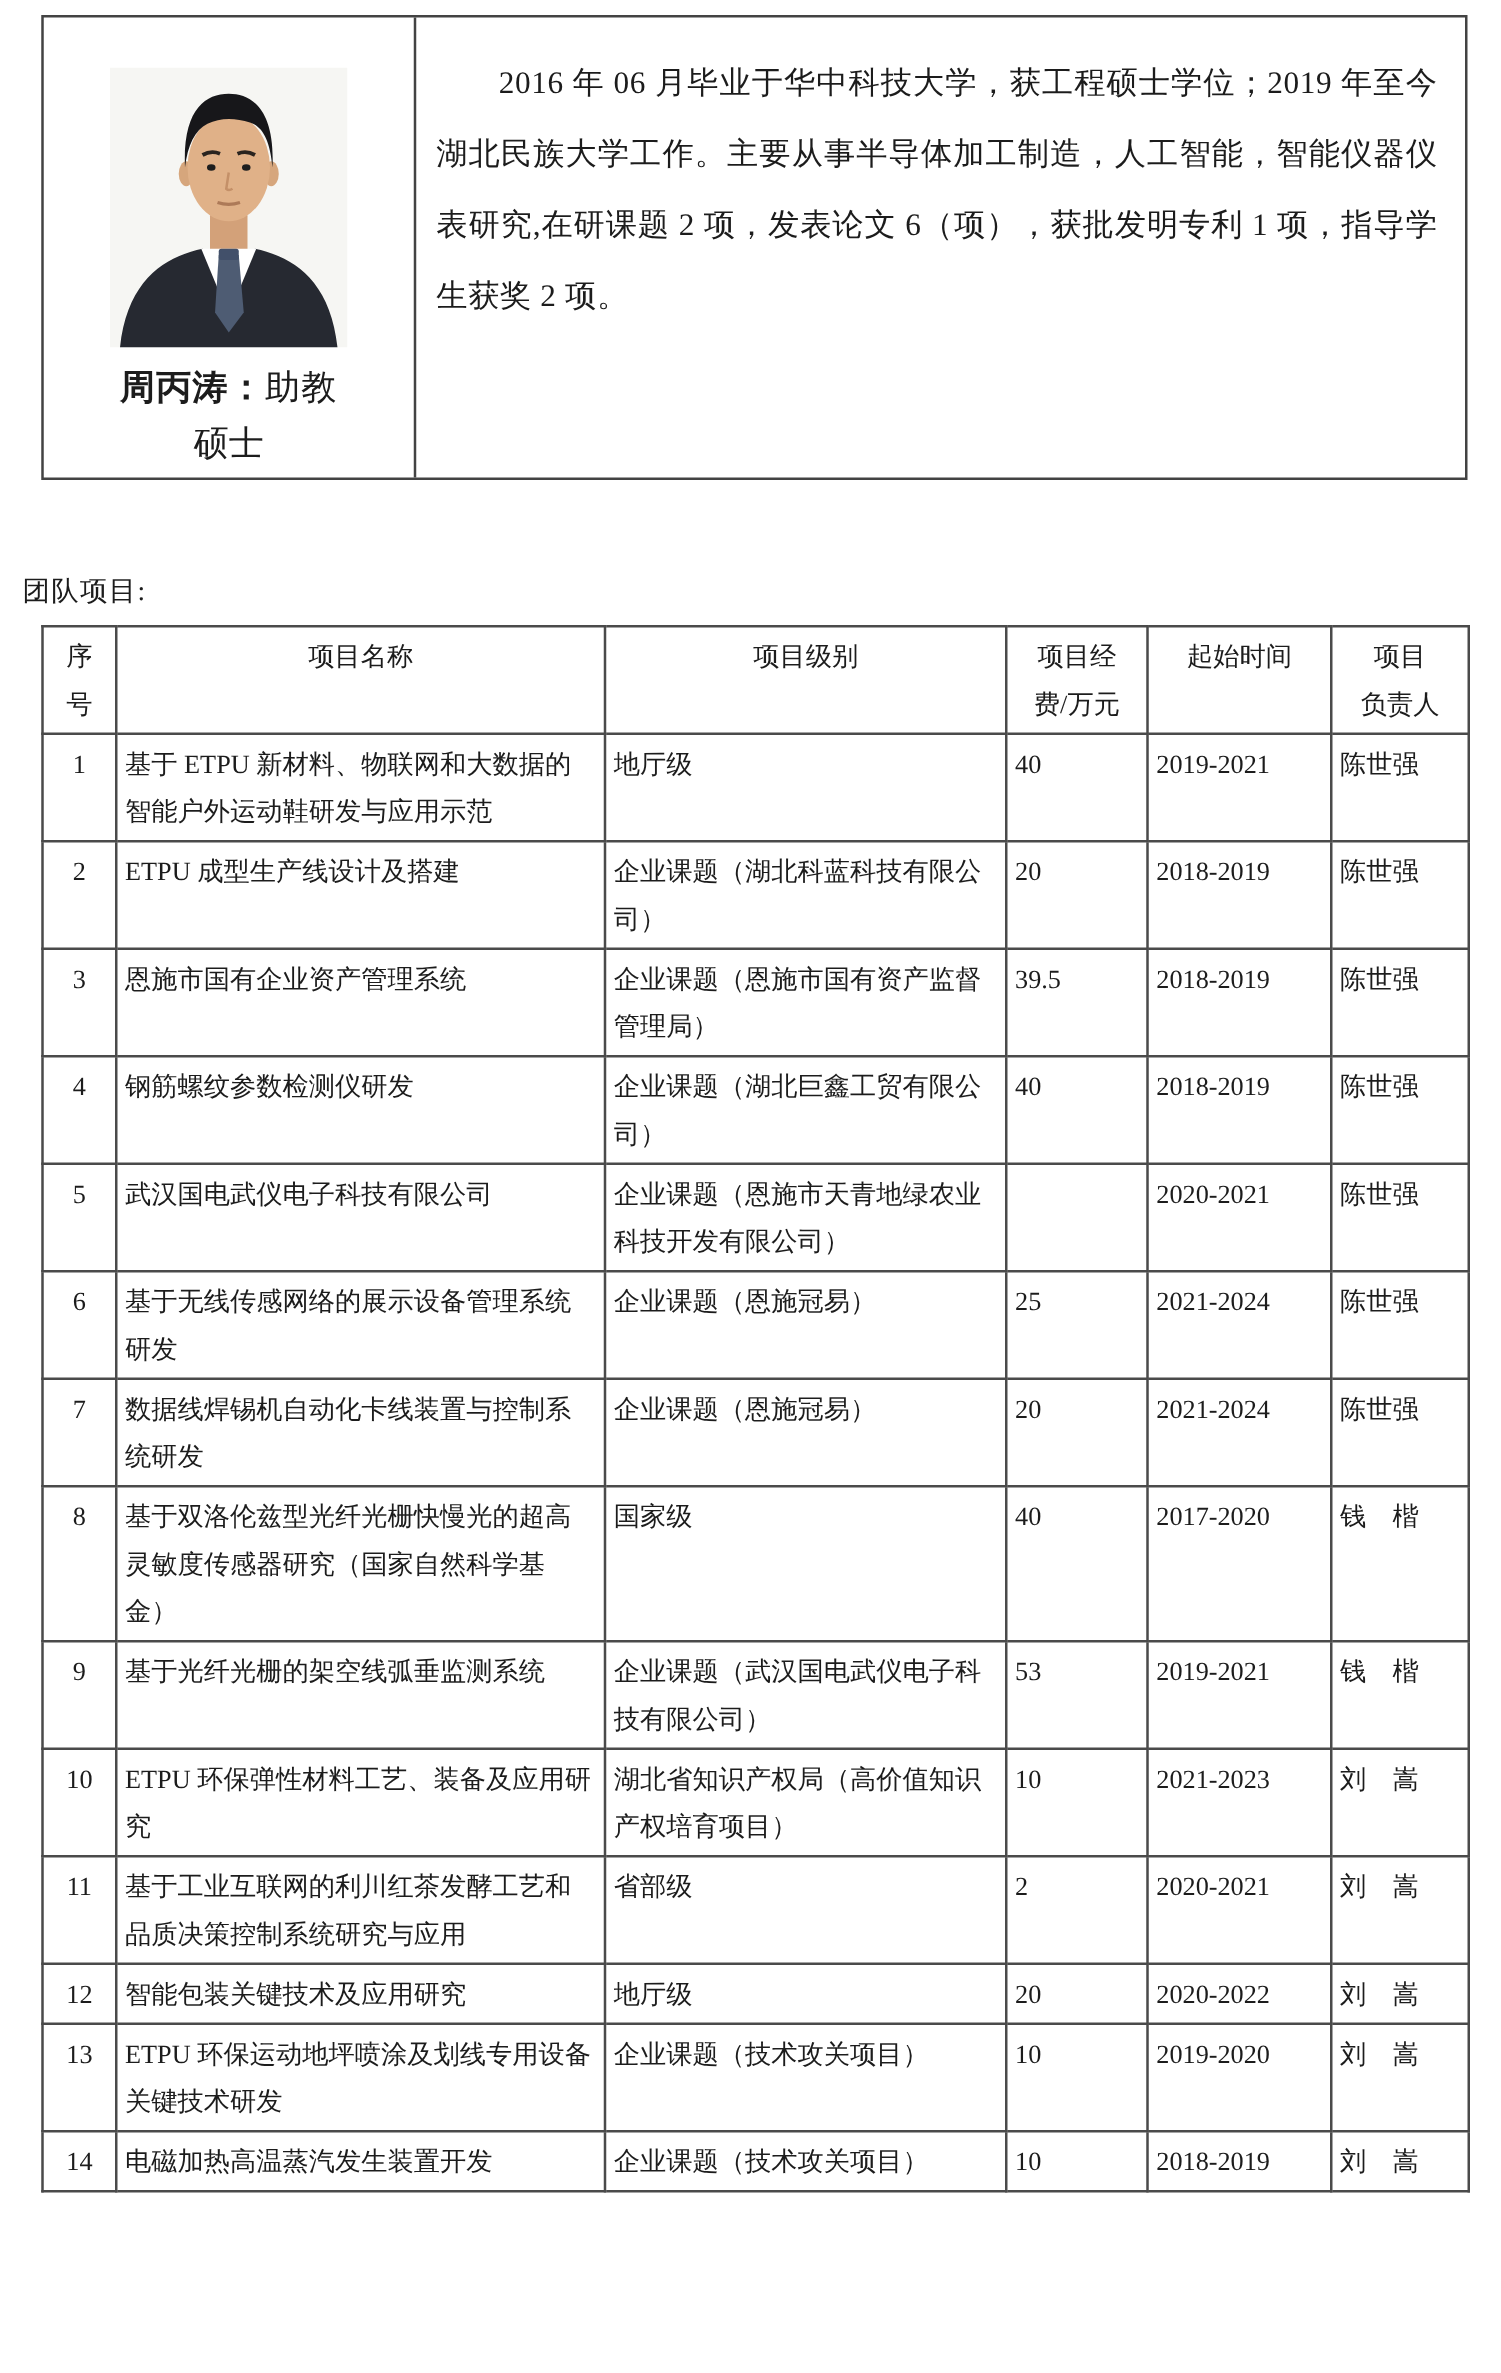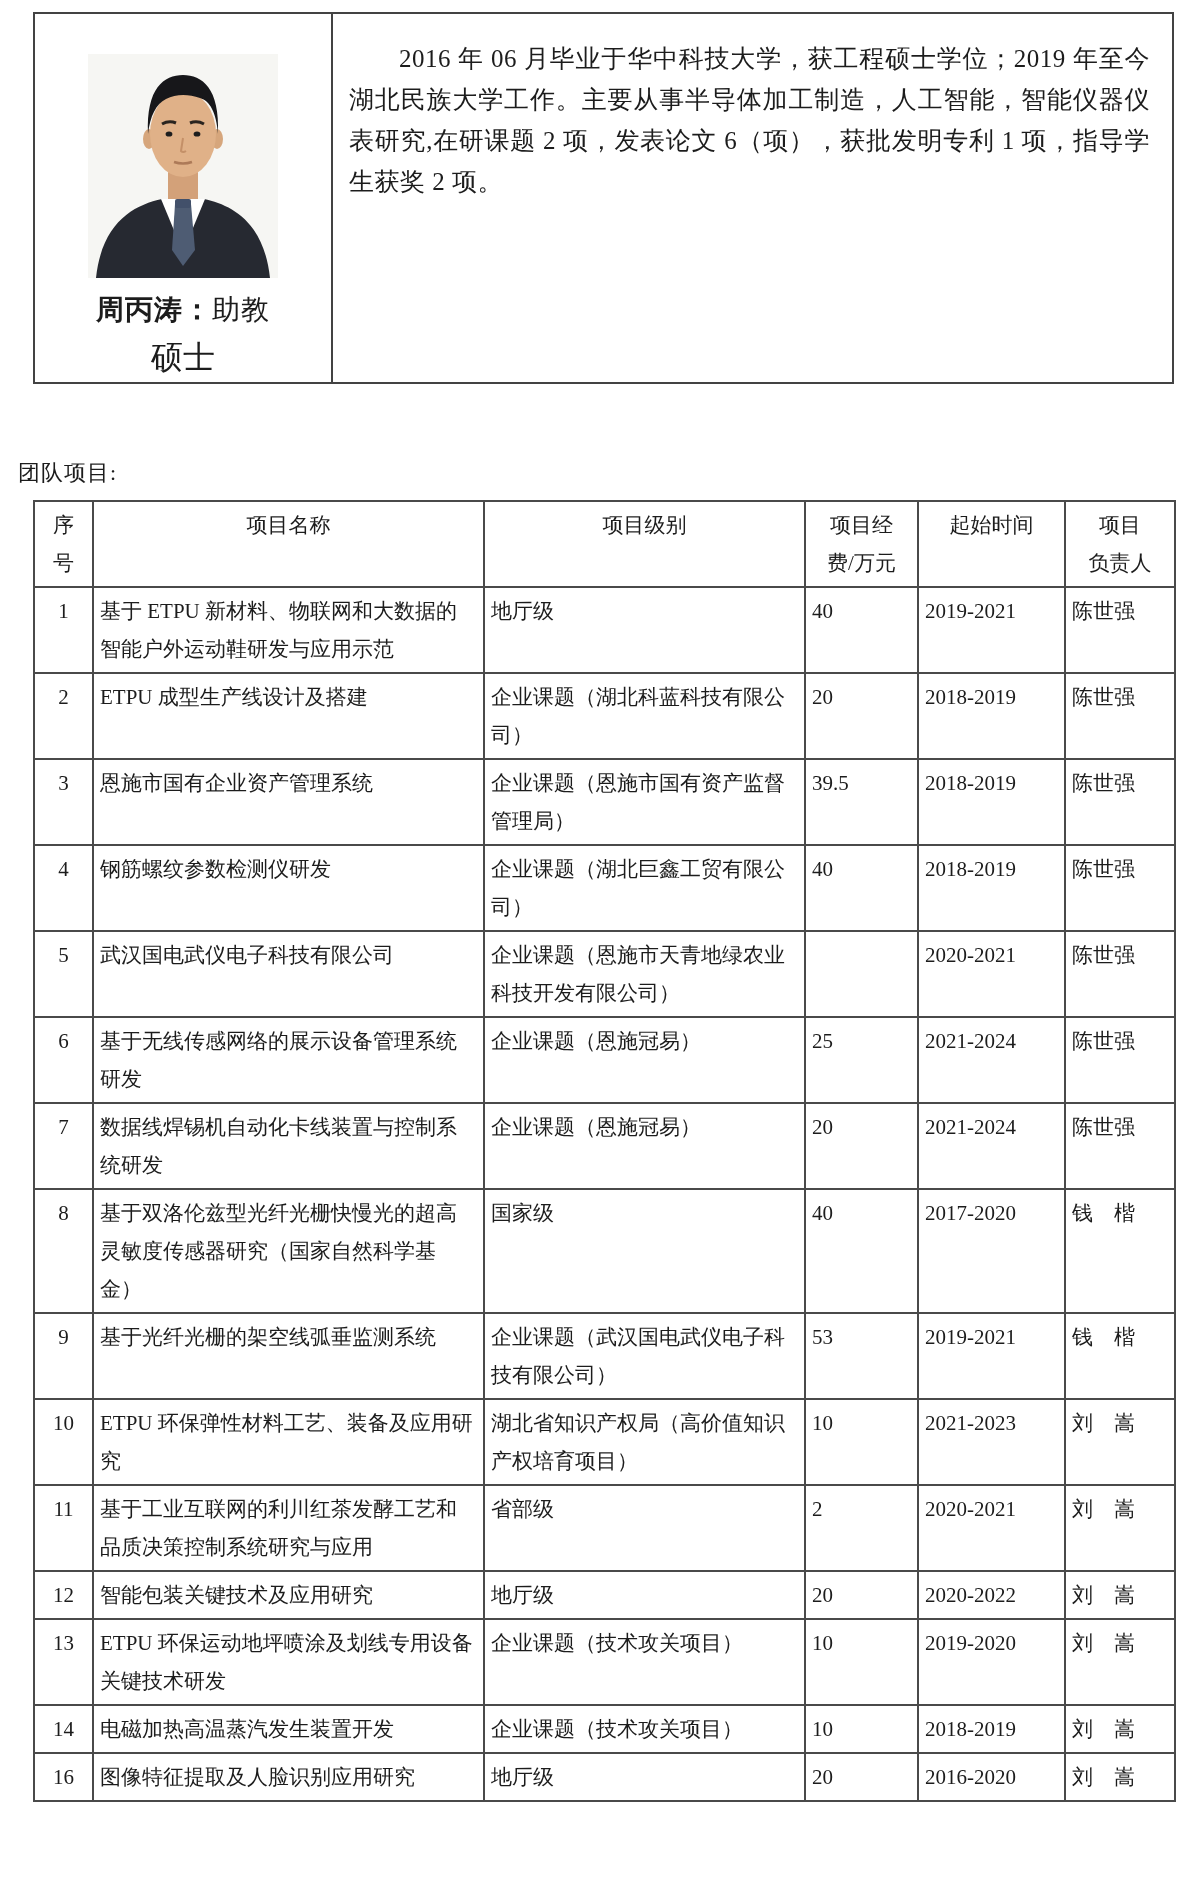--- a/index.html
+++ b/index.html
@@ -13,24 +13,24 @@
     border:2px solid #434343; height:372px; box-sizing:border-box;
     background:#fff;
   }
   .photo-cell {
     width:298px; flex:0 0 298px; border-right:2px solid #434343;
     box-sizing:border-box; text-align:center; padding-top:40px;
   }
   .photo-svg { width:190px; height:224px; display:block; margin:0 auto; }
   .name-line { margin-top:13px; font-size:28px; letter-spacing:1px; }
   .name-bold { font-weight:bold; }
-  .degree { margin-top:7px; font-size:32px; }
+  .degree { margin-top:7px; font-size:28px; }
   .bio-cell { flex:1; padding:24px 22px 0 16px; box-sizing:border-box; }
   .bio-cell p {
-    margin:0; font-size:25px; line-height:41px;
+    margin:0; font-size:25px; line-height:57px;
     text-indent:2em; text-align:justify; letter-spacing:0.5px;
   }
   .section-title { margin:74px 0 12px 18px; font-size:22px; font-weight:normal; letter-spacing:1px; }
   table.projects {
     border-collapse:collapse; margin-left:33px; width:1141px;
     table-layout:fixed; background:#fff;
   }
   .projects th, .projects td {
     border:2px solid #4a4a4a; vertical-align:top;
     font-size:21px; line-height:38px; padding:4px 6px;
@@ -205,22 +205,14 @@
         <td class="col-leader">刘　嵩</td>
       </tr>
       <tr>
         <td class="col-index">14</td>
         <td class="col-name">电磁加热高温蒸汽发生装置开发</td>
         <td class="col-level">企业课题（技术攻关项目）</td>
         <td class="col-funding">10</td>
         <td class="col-period">2018-2019</td>
         <td class="col-leader">刘　嵩</td>
       </tr>
-      <tr>
-        <td class="col-index">16</td>
-        <td class="col-name">图像特征提取及人脸识别应用研究</td>
-        <td class="col-level">地厅级</td>
-        <td class="col-funding">20</td>
-        <td class="col-period">2016-2020</td>
-        <td class="col-leader">刘　嵩</td>
-      </tr>
     </tbody>
 </table>
 
 </body></html>

